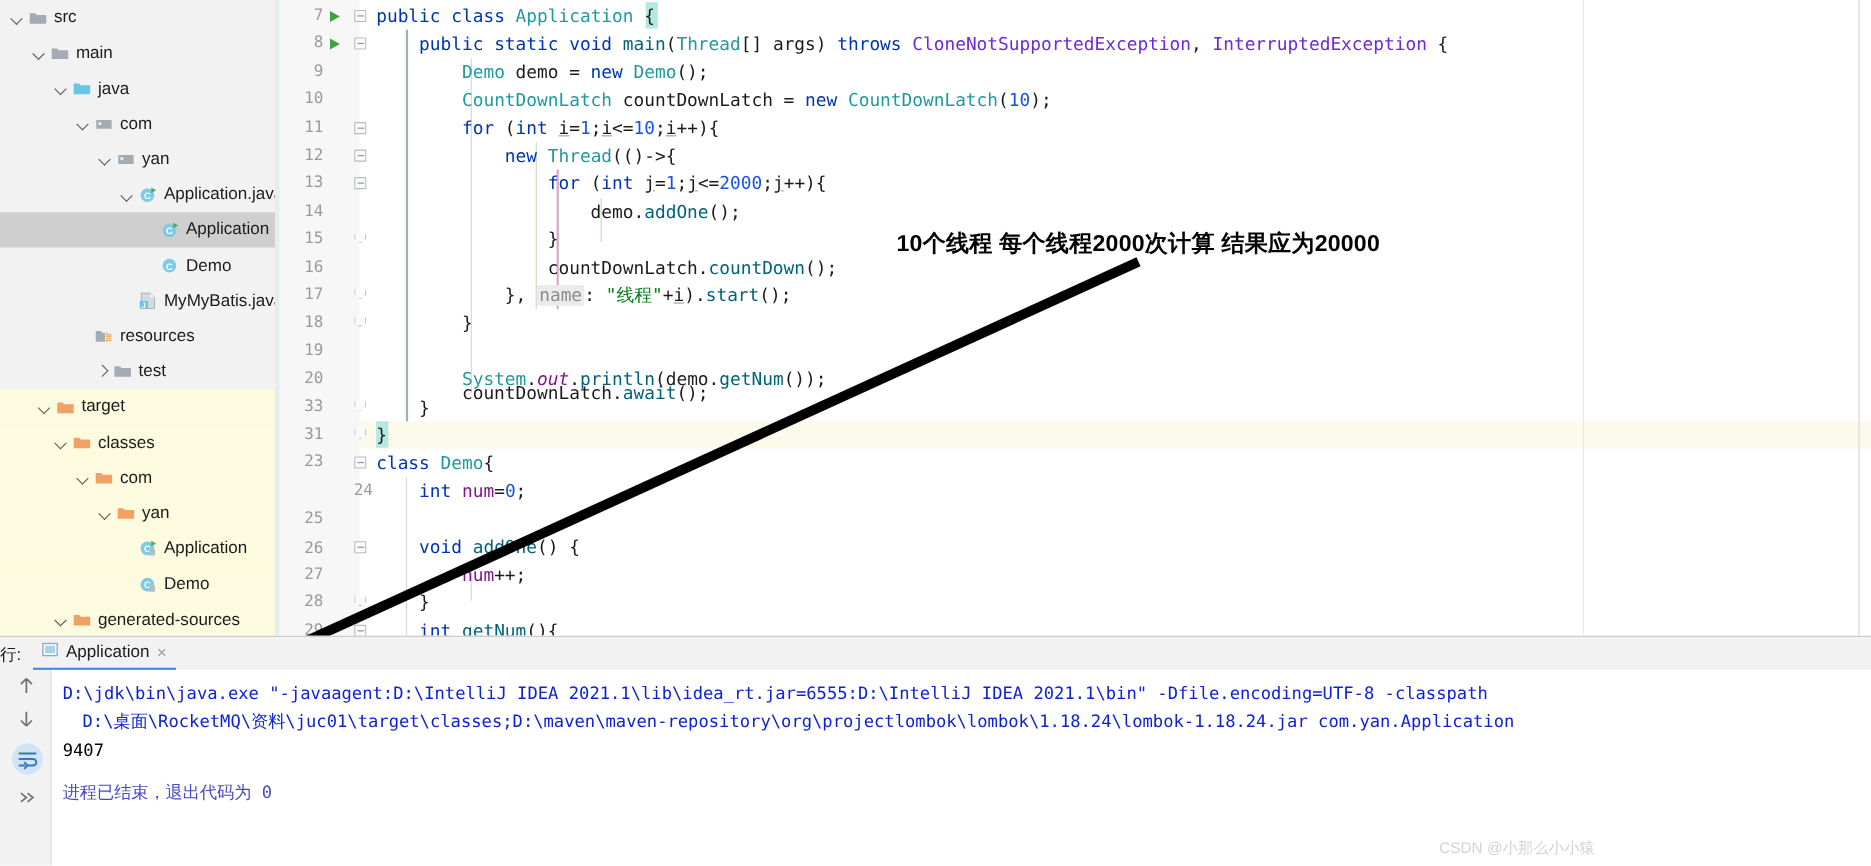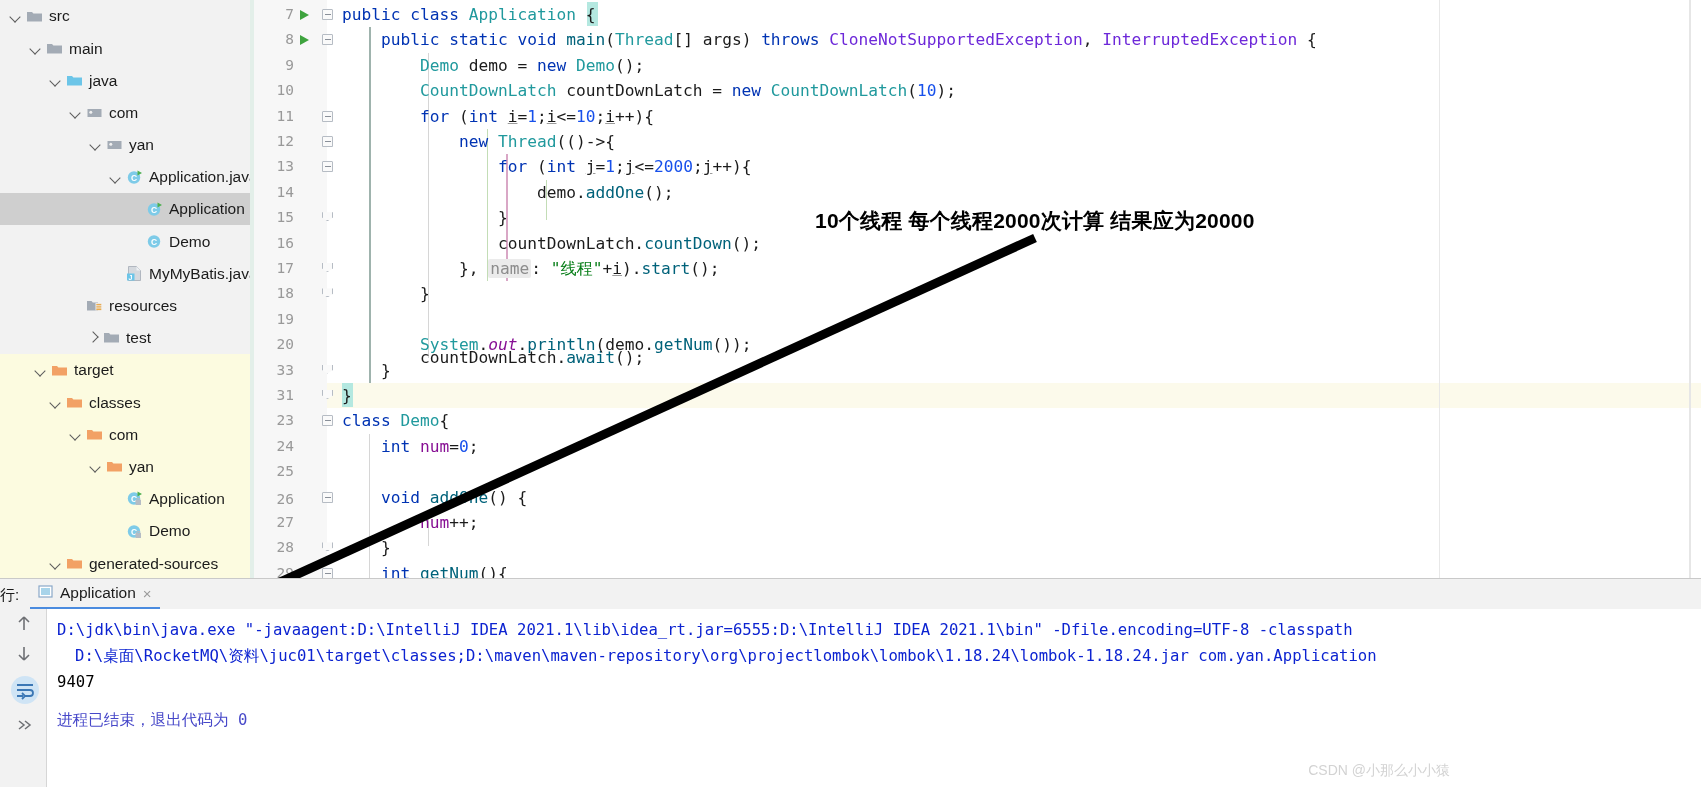--- a/index.html
+++ b/index.html
@@ -399,21 +399,21 @@
           <i></i>
         </div>
         <div class="ln" style="top: 383px;">31</div>
         <div class="fold end" style="top: 383px;">
           <i></i>
         </div>
         <div class="ln" style="top: 408.4px;">23</div>
         <div class="fold start" style="top: 408.4px;">
           <i></i>
         </div>
-        <div class="ln" style="top: 433.8px;">24</div>
+        <div class="ln" style="top: 433.8px; margin-left: 45px;">24</div>
         <div class="ln" style="top: 459.2px;">25</div>
         <div class="ln" style="top: 487px;">26</div>
         <div class="fold start" style="top: 484.6px;">
           <i></i>
         </div>
         <div class="ln" style="top: 510px;">27</div>
         <div class="ln" style="top: 535.4px; text-align: right;">28</div>
         <div class="fold end" style="top: 535.4px;">
           <i></i>
         </div>

